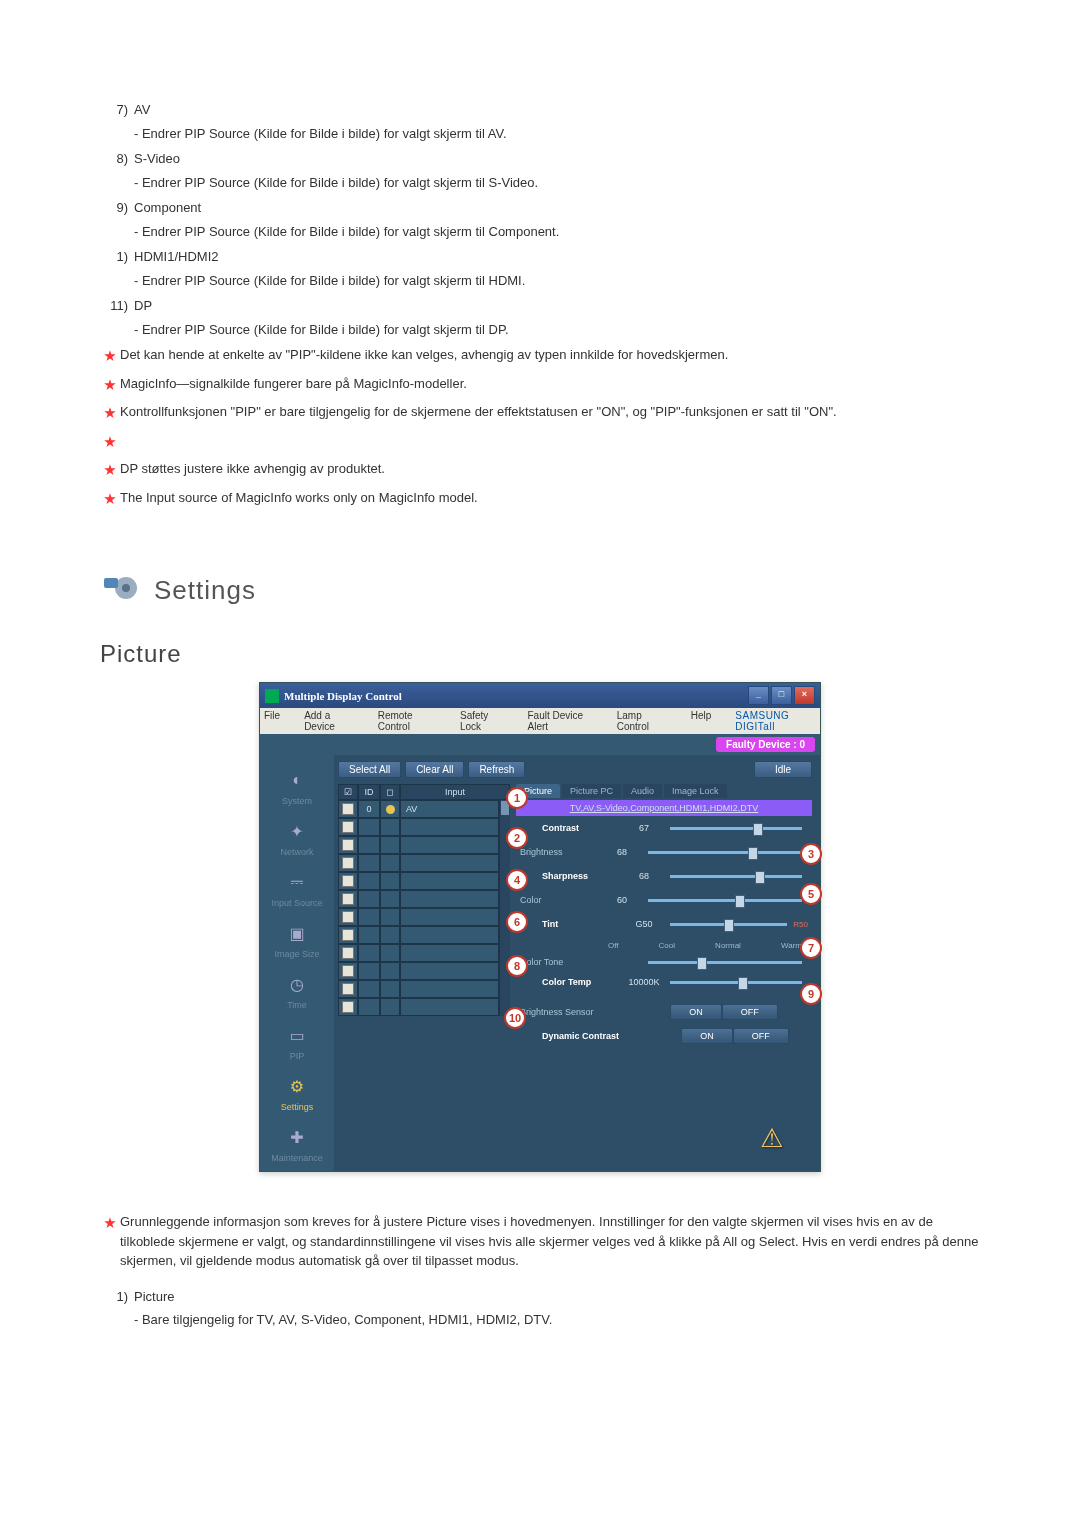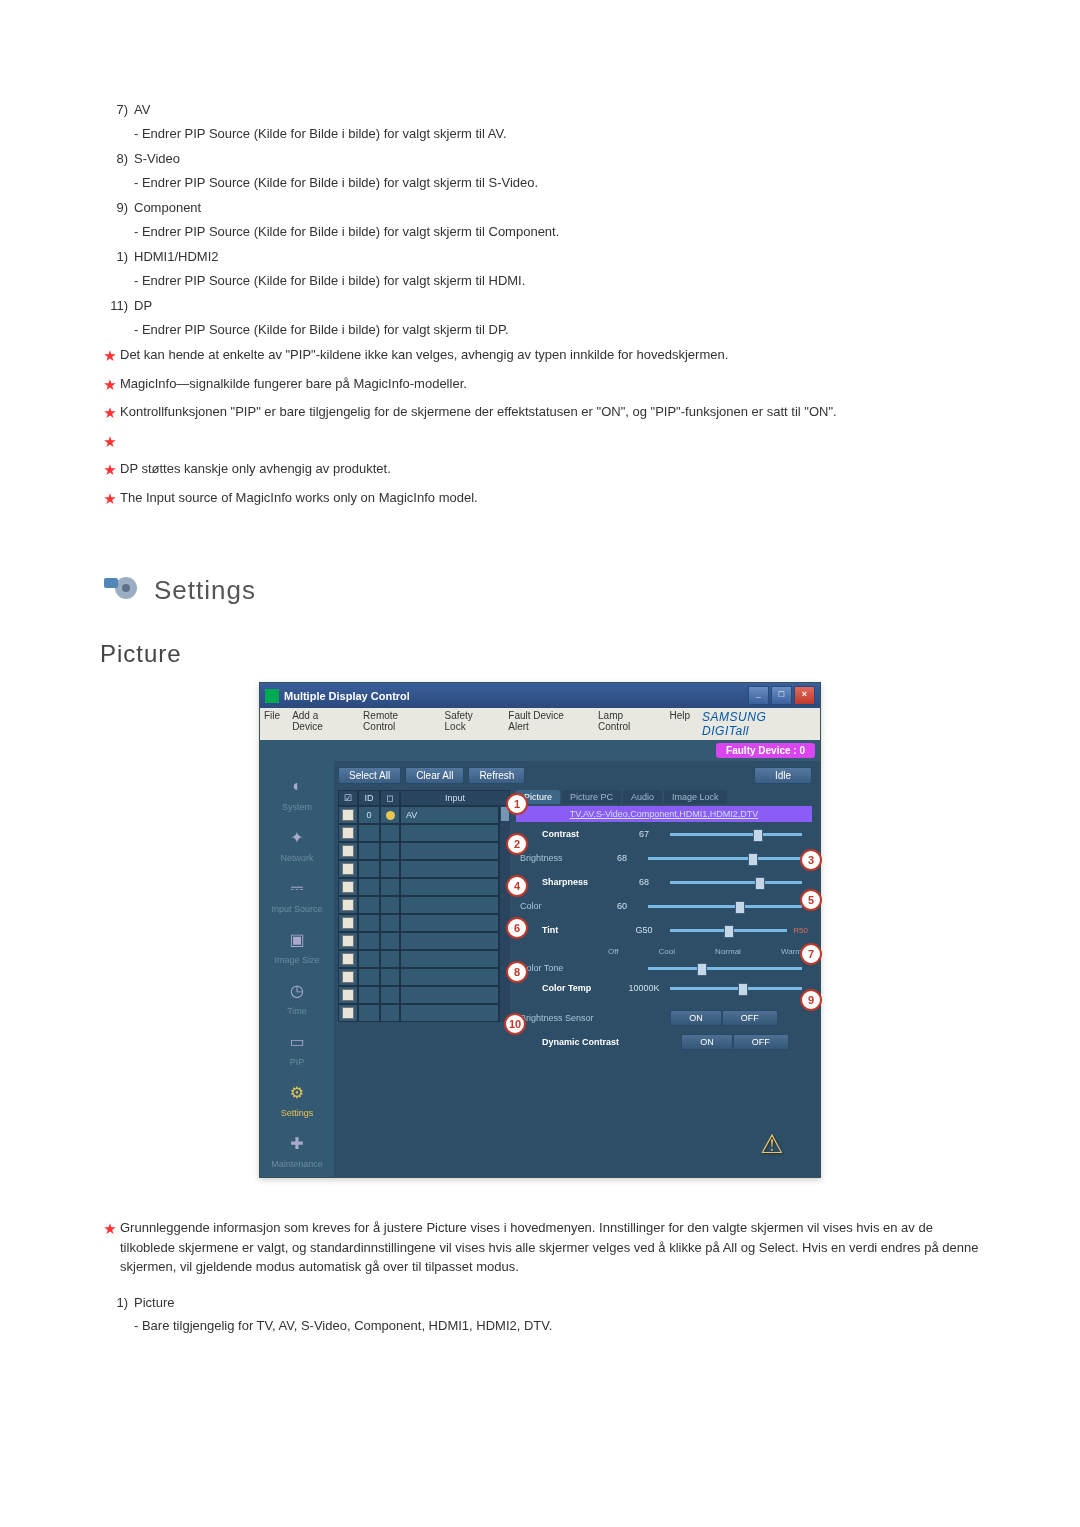--- a/index.html
+++ b/index.html
@@ -102,47 +102,46 @@
     align-items: center;
     font-weight: bold;
     font-size: 11px;
   }
   .titlebar-icon {
     width: 14px;
     height: 14px;
     background: #0a5;
     margin-right: 5px;
   }
-  .titlebar-title { flex: 1; }
+  .titlebar-title { flex: 1; font-family: Liberation Serif, serif; }
   .win-btn {
     width: 19px;
     height: 17px;
     margin-left: 2px;
     background: linear-gradient(#6a8fc3,#3b5f9c);
     border: 1px solid #274a7a;
     color: #fff;
     font-size: 9px;
     text-align: center;
     line-height: 15px;
   }
   .win-btn.close { background: linear-gradient(#e06b5d,#c0392b); }
   .menubar {
     background: #e8e8e0;
     padding: 2px 4px;
     display: flex;
-    gap: 12px;
+    gap: 24px;
     color: #333;
     font-size: 10px;
     position: relative;
   }
   .menubar-logo {
     margin-left: auto;
     color: #0358a8;
-    font-style: italic;
-    font-size: 12px;
+    font-size: 10px;
     letter-spacing: 0.5px;
   }
   .topstrip {
     background: #335973;
     padding: 3px 5px;
     text-align: right;
   }
   .faulty-badge {
     display: inline-block;
     background: #d946ef;
@@ -400,21 +399,21 @@
       </div>
     <div class="star-line">
         <span class="star">★</span>
         <span class="star-text">Kontrollfunksjonen "PIP" er bare tilgjengelig for de skjermene der effektstatusen er "ON", og "PIP"-funksjonen er satt til "ON".</span>
       </div>
     <div class="star-line">
         <span class="star">★</span>
       </div>
     <div class="star-line">
         <span class="star">★</span>
-        <span class="star-text">DP støttes kanskje only avhengig av produktet.</span>
+        <span class="star-text">DP støttes justere ikke avhengig av produktet.</span>
       </div>
     <div class="star-line">
         <span class="star">★</span>
         <span class="star-text">The Input source of MagicInfo works only on MagicInfo model.</span>
       </div>
   </div>
 
   <div class="settings-header">
     <div class="settings-icon">
       <svg viewBox="0 0 40 40" width="40" height="40">

